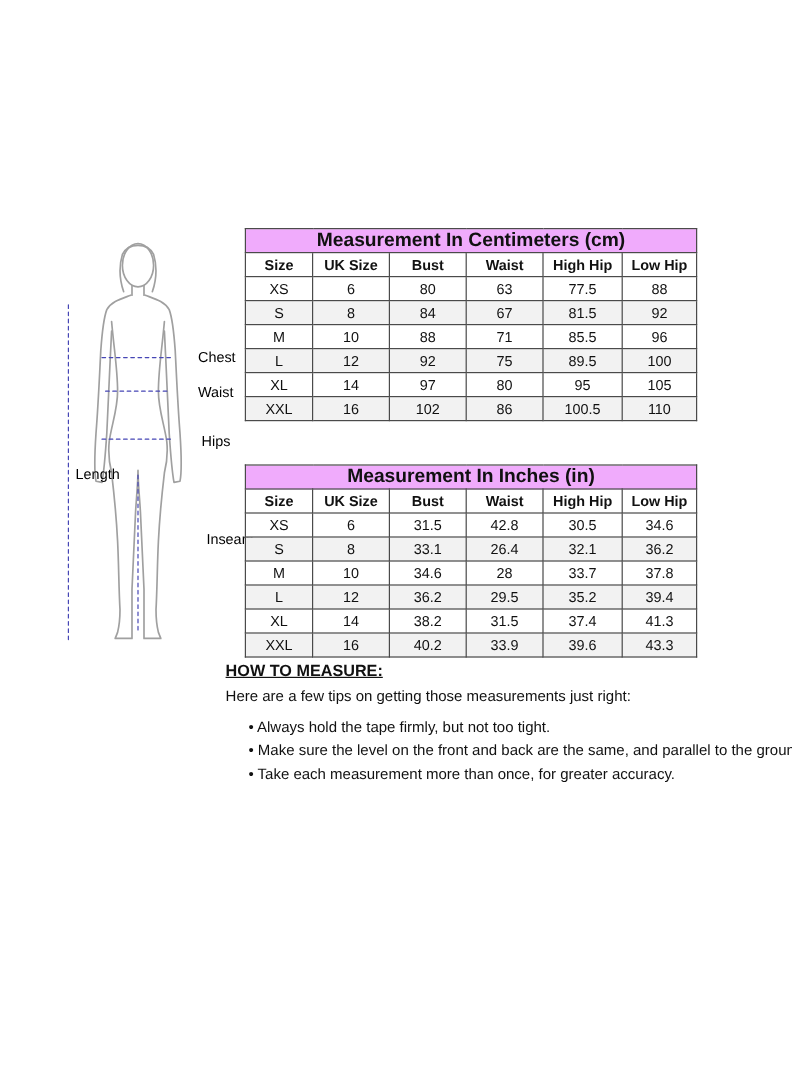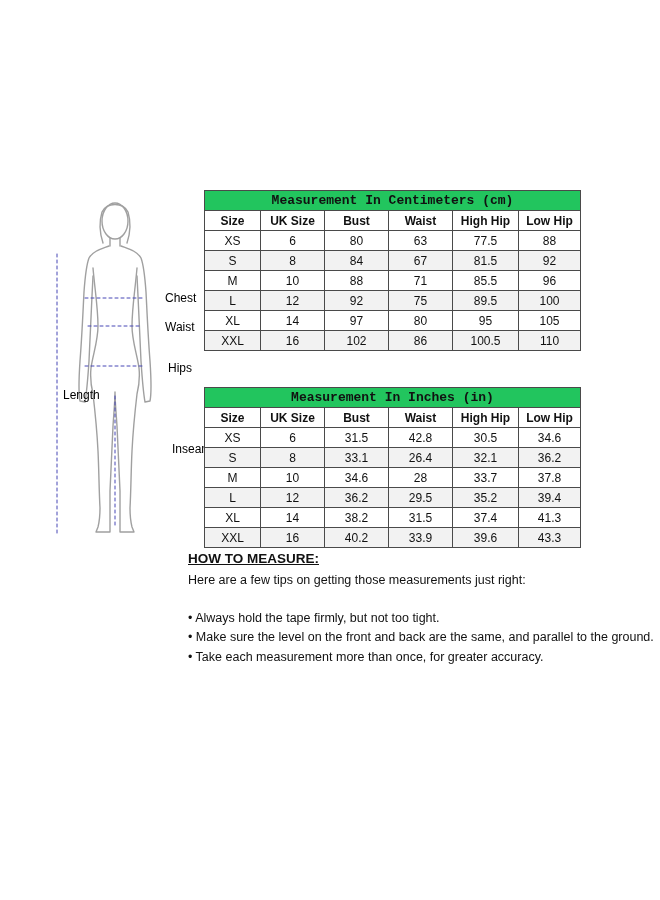--- a/index.html
+++ b/index.html
@@ -47,48 +47,48 @@
   .size-table th, .size-table td {
     border: 1px solid #4a4a4a;
     text-align: center;
     vertical-align: middle;
     height: 20px;
     padding: 0 2px;
     background: #ffffff;
   }
   .size-table th { font-weight: bold; }
   .size-table th.title {
-    background: #22c55e;
-    font-size: 13px;
-    font-family: Liberation Mono, monospace;
+    background: #f0abfc;
+    font-size: 16px;
   }
   .size-table tr.alt td { background: #f2f2f2; }
 
   
   .howto {
     position: absolute;
     left: 188px;
     top: 551px;
     width: 448px;
   }
   .howto h3 {
     font-size: 13.5px;
     font-weight: bold;
     text-decoration: underline;
     margin-bottom: 7px;
   }
   .howto p {
     font-size: 12.5px;
-    margin-bottom: 22px;
+    margin-bottom: 10px;
   }
   .howto ul { list-style: none; }
   .howto li {
     font-size: 12.5px;
     line-height: 1.55;
     white-space: nowrap;
+    margin-left: 19px;
   }
 </style>
 </head>
 <body>
 
 <div class="page">
 
   <div class="figure-wrap">
     <svg width="130" height="344" viewBox="0 0 130 344" fill="none" stroke="#a0a0a0" stroke-width="1.4" stroke-linecap="round" stroke-linejoin="round">
 

